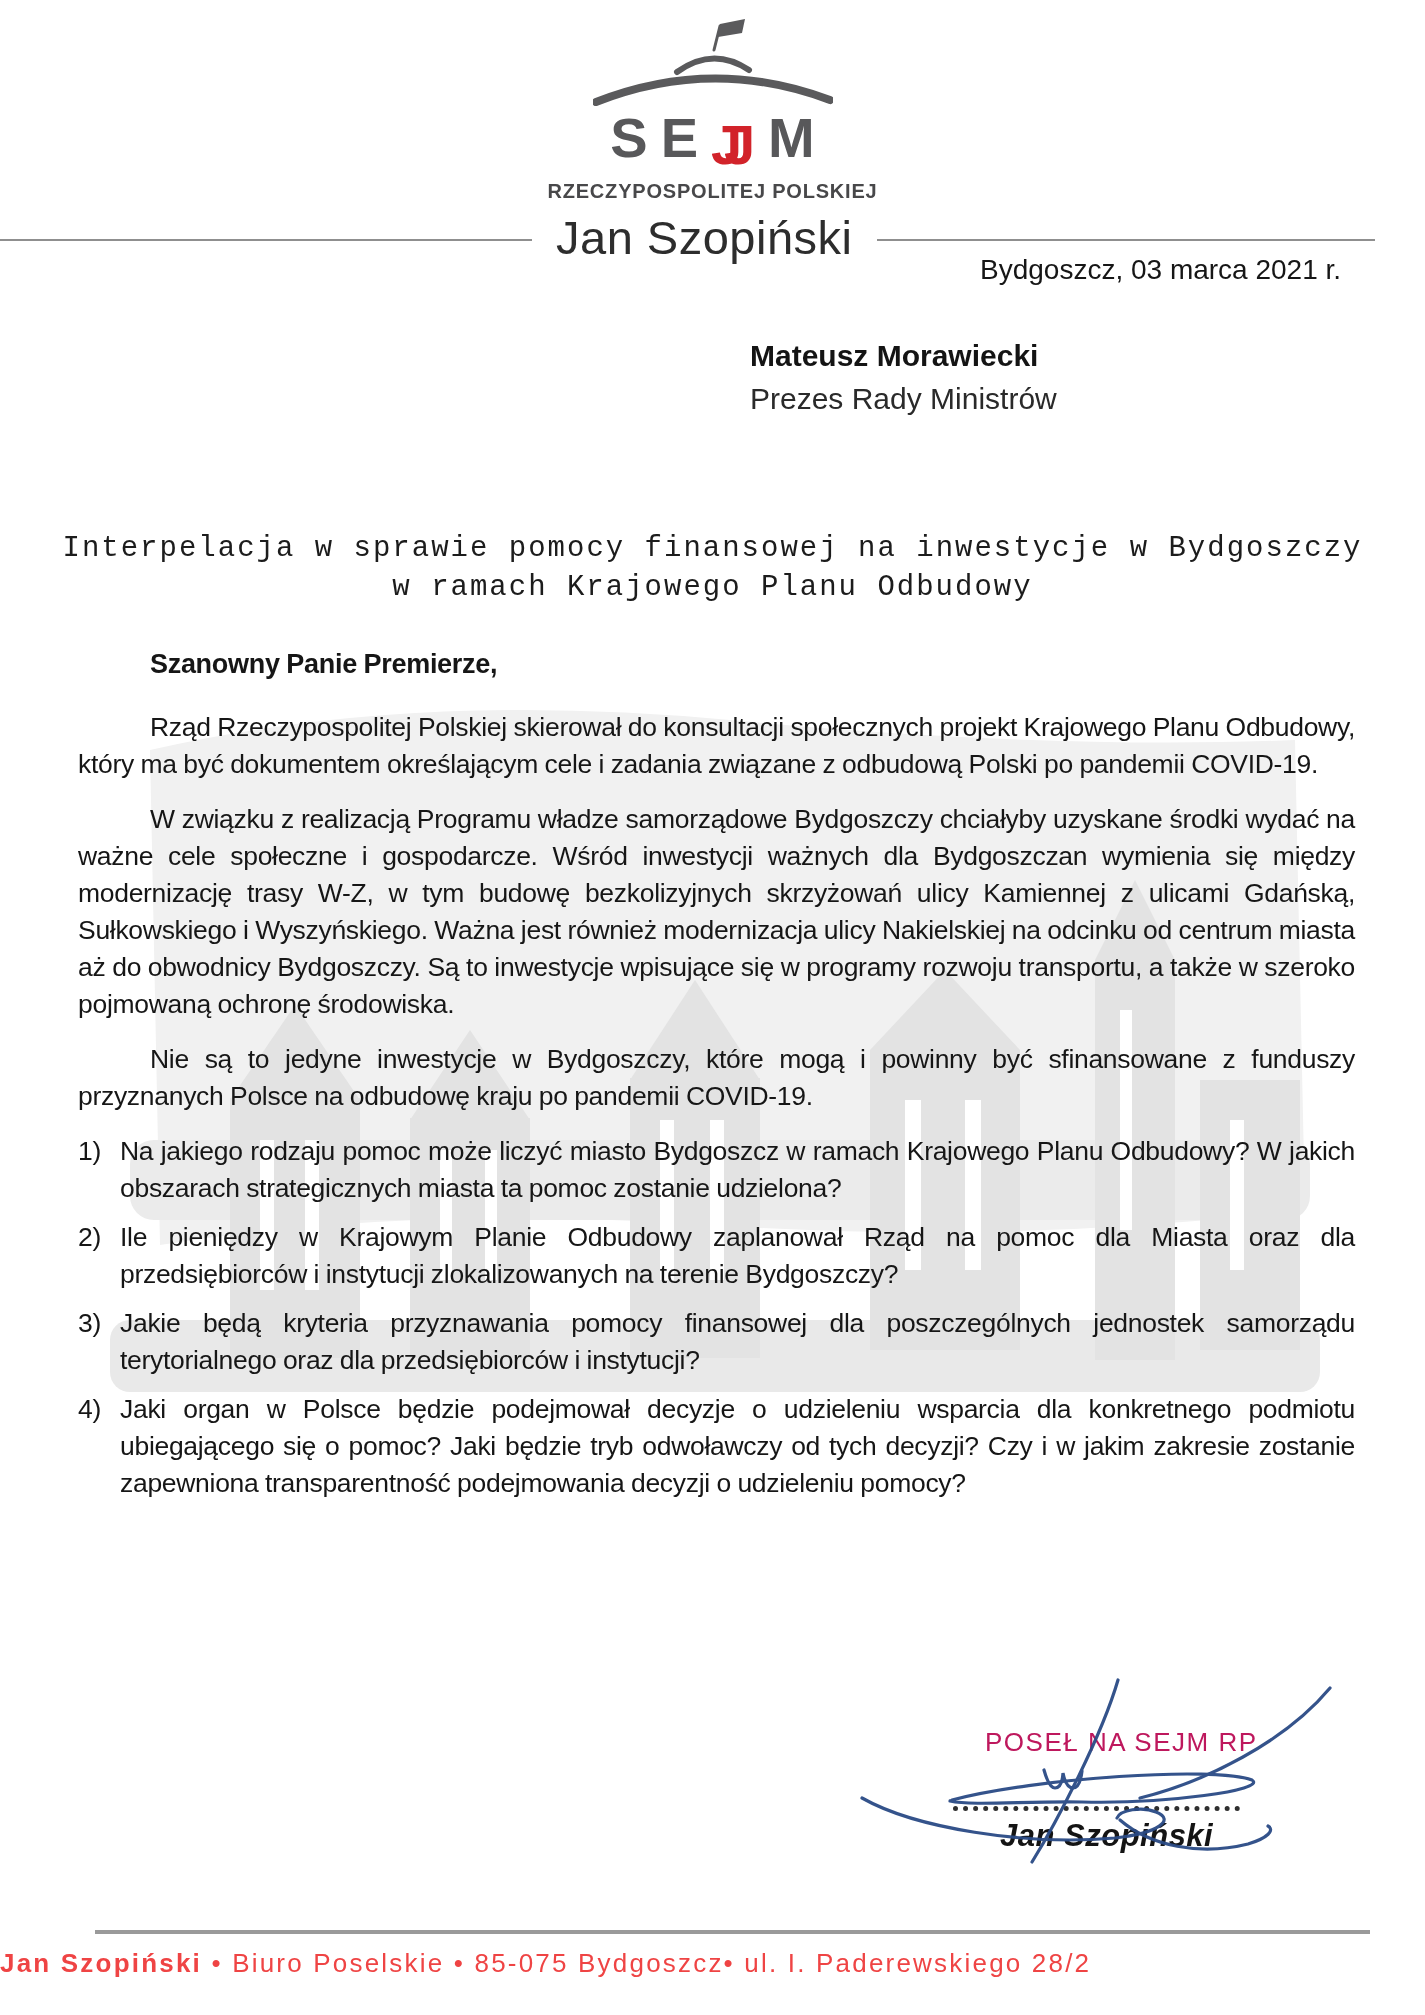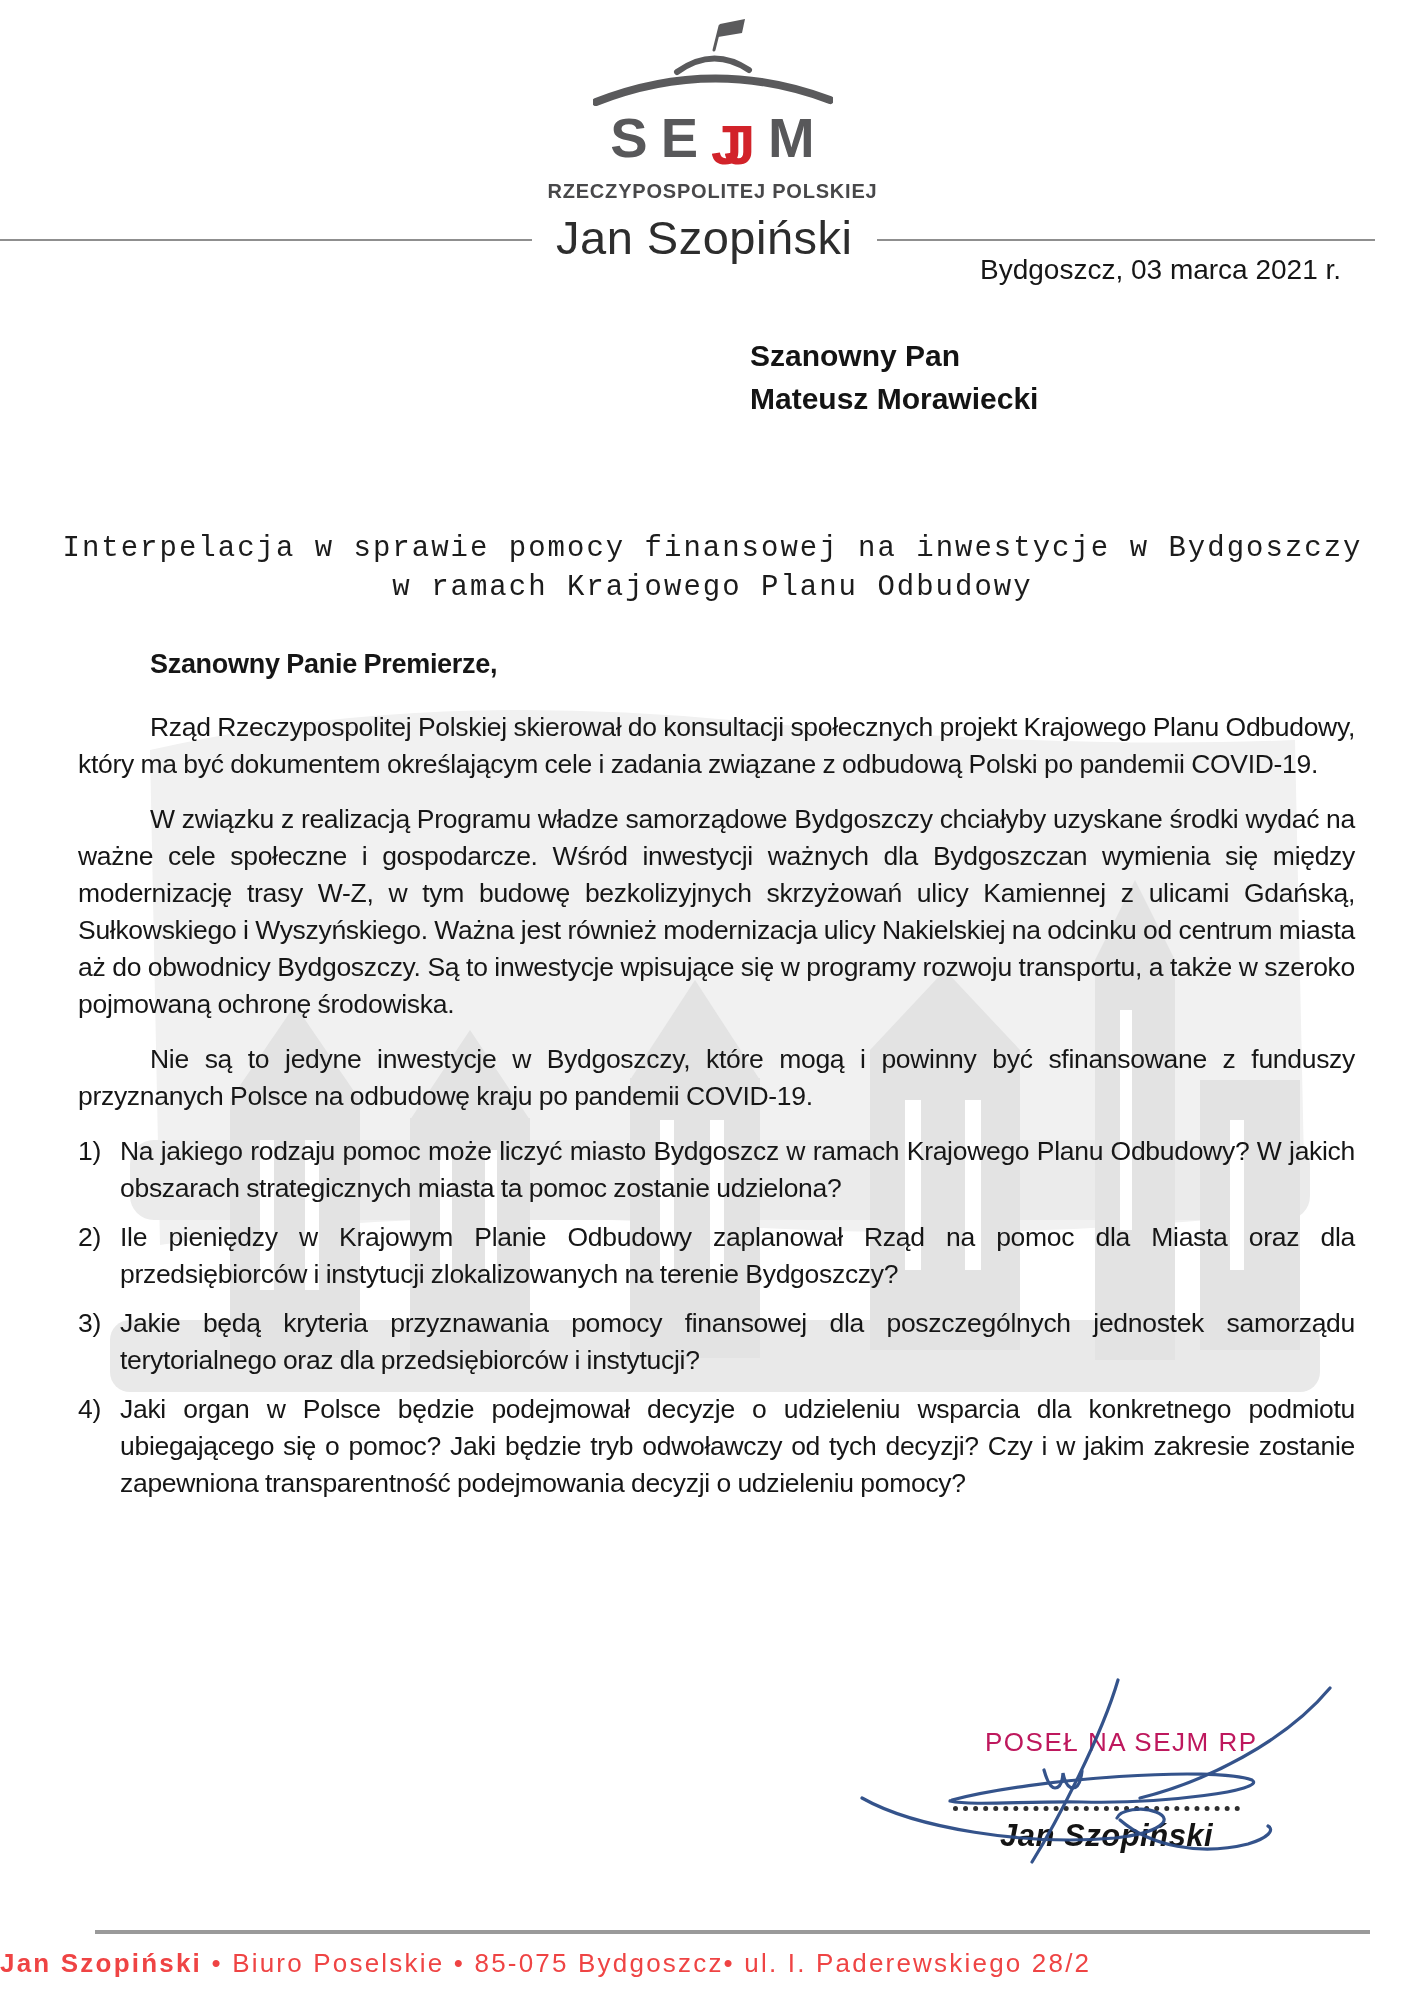--- a/index.html
+++ b/index.html
@@ -100,22 +100,22 @@
 
   <div class="banner">
     <div class="bline bl"></div>
     <div class="bname">Jan Szopiński</div>
     <div class="bline br"></div>
   </div>
 
   <div class="date">Bydgoszcz, 03 marca 2021 r.</div>
 
   <div class="addressee">
-    <div class="addr-b">Szanowny Pan</div>
     <div class="addr-b">Mateusz Morawiecki</div>
+    <div class="addr-r">Prezes Rady Ministrów</div>
   </div>
 
   <div class="subject">
     <div>Interpelacja w sprawie pomocy finansowej na inwestycje w Bydgoszczy</div>
     <div>w ramach Krajowego Planu Odbudowy</div>
   </div>
 
   <div class="main">
     <div class="salutation">Szanowny Panie Premierze,</div>
     <p class="bp">Rząd Rzeczypospolitej Polskiej skierował do konsultacji społecznych projekt Krajowego Planu Odbudowy, który ma być dokumentem określającym cele i zadania związane z odbudową Polski po pandemii COVID-19.</p>

